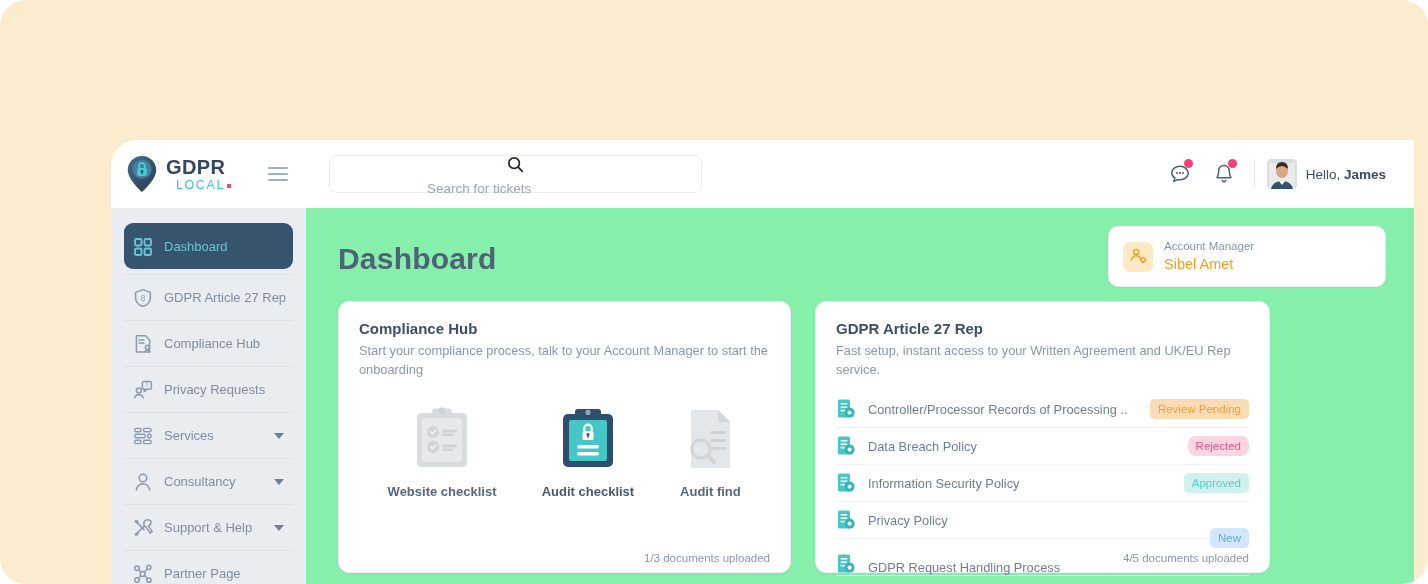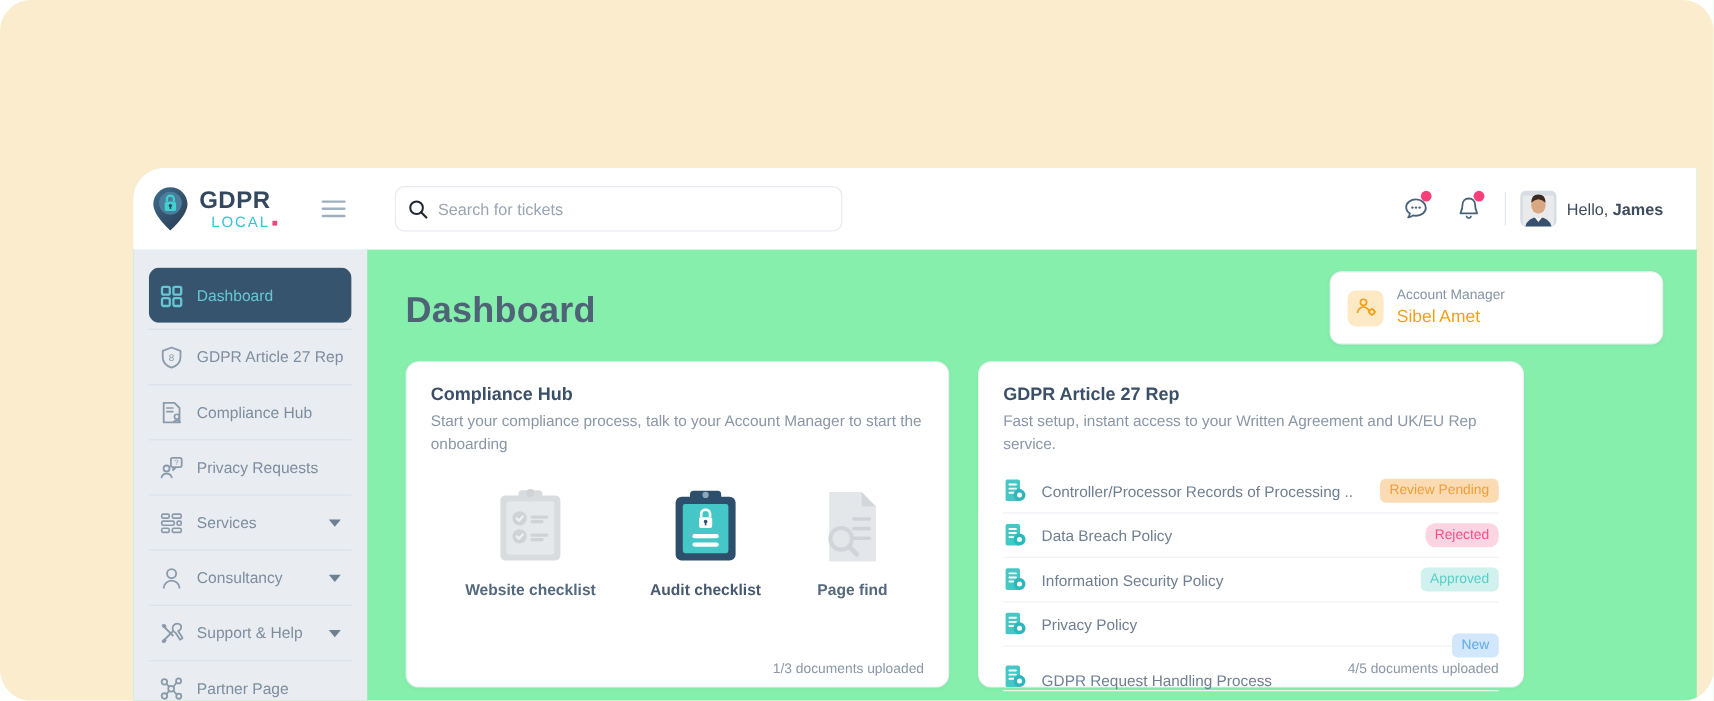--- a/index.html
+++ b/index.html
@@ -69,21 +69,21 @@
 
   .topbar-main {
     flex: 1; height: 68px; display: flex; align-items: center;
     padding: 0 28px 0 23px;
   }
   .searchbox {
     width: 373px; height: 38px;
     border: 1px solid #e7eaef; border-radius: 8px;
     background: #fff;
     display: flex; align-items: center;
-    padding: 0 10px; gap: 8px;
+    padding: 0 10px; gap: 8px; flex-direction: column;
   }
   .search-icon { width: 17px; height: 17px; flex: 0 0 17px; }
   .search-input {
     border: none; outline: none; flex: 1;
     font-family: "Liberation Sans", sans-serif;
     font-size: 13.5px; color: #8894a4; background: transparent;
   }
   .search-input::placeholder { color: #9aa5b3; }
 
   .topbar-right {
@@ -464,21 +464,21 @@
               <div class="tile muted">
                 <svg class="tile-img" viewBox="0 0 62 64">
                   <path d="M12 3 h27 l12 12 v46 H12z" fill="#e4e7ea"></path>
                   <path d="M39 3 l12 12 h-12z" fill="#d3d7db"></path>
                   <rect x="31" y="24" width="16" height="3" rx="1.5" fill="#cfd3d7"></rect>
                   <rect x="31" y="32" width="16" height="3" rx="1.5" fill="#cfd3d7"></rect>
                   <rect x="31" y="40" width="16" height="3" rx="1.5" fill="#cfd3d7"></rect>
                   <circle cx="22" cy="42" r="9" fill="none" stroke="#d1d5d9" stroke-width="3.4"></circle>
                   <line x1="28.6" y1="48.6" x2="35" y2="55" stroke="#d1d5d9" stroke-width="4" stroke-linecap="round"></line>
                 </svg>
-                <span class="tile-label">Page find</span>
+                <span class="tile-label">Audit find</span>
               </div>
             </div>
 
             <div class="counter">1/3 documents uploaded</div>
           </div>
 
           <div class="card card-right">
             <div class="card-title">GDPR Article 27 Rep</div>
             <div class="card-sub">Fast setup, instant access to your Written Agreement and UK/EU Rep service.</div>
 

